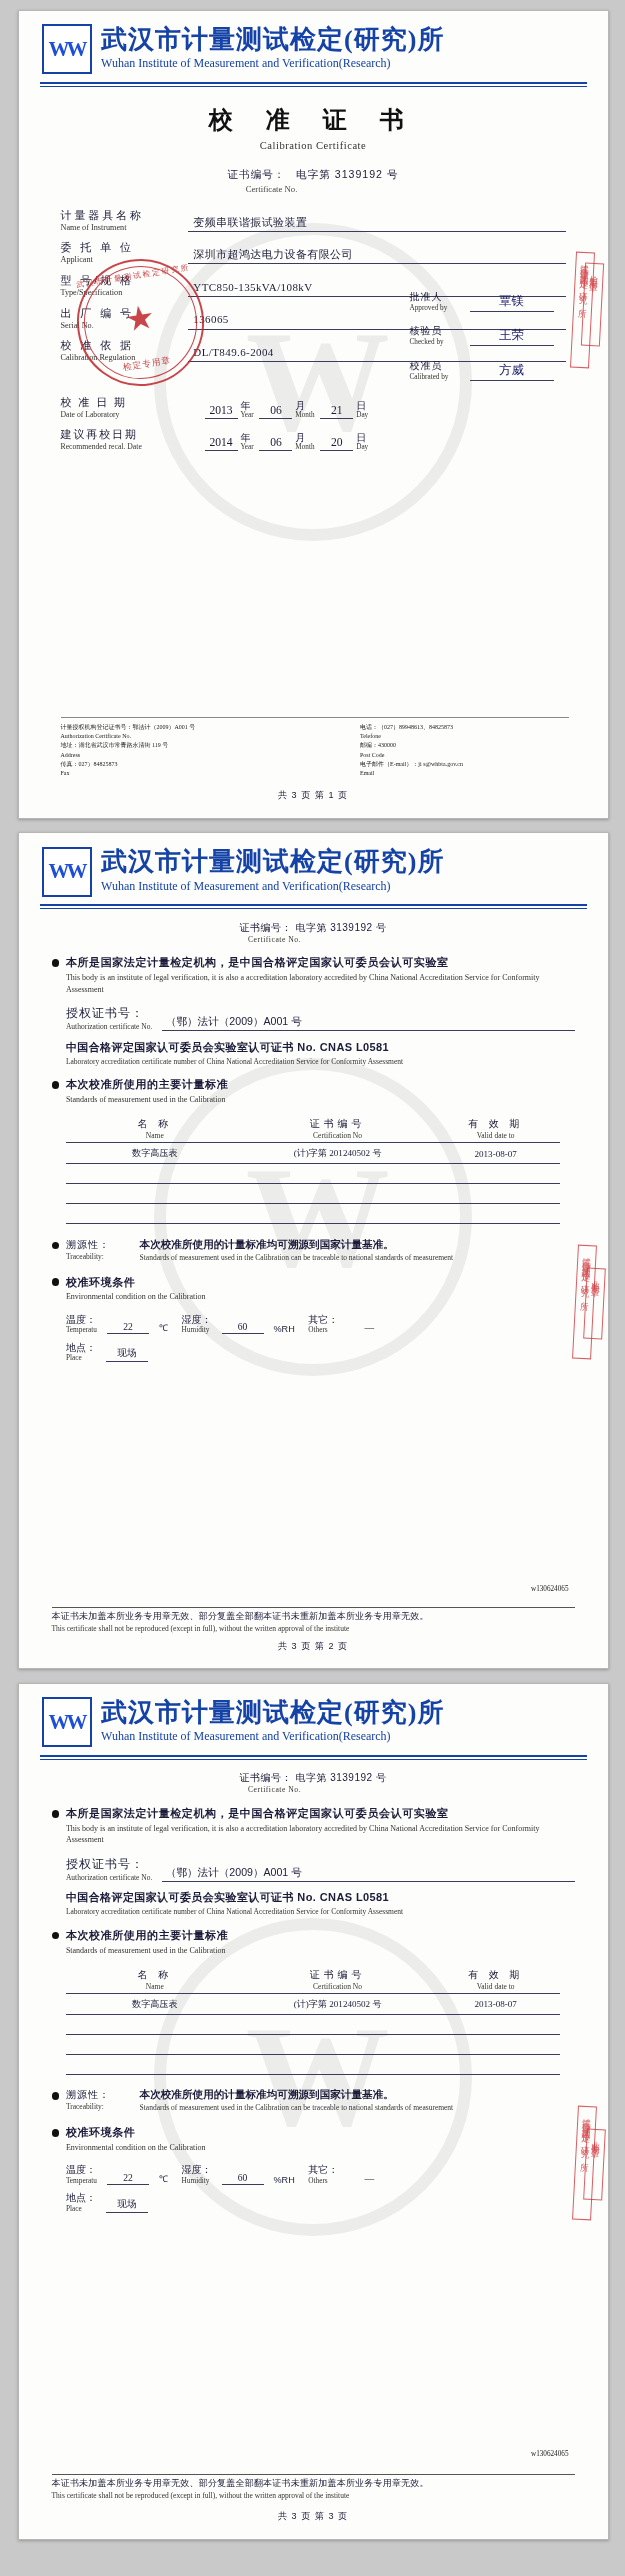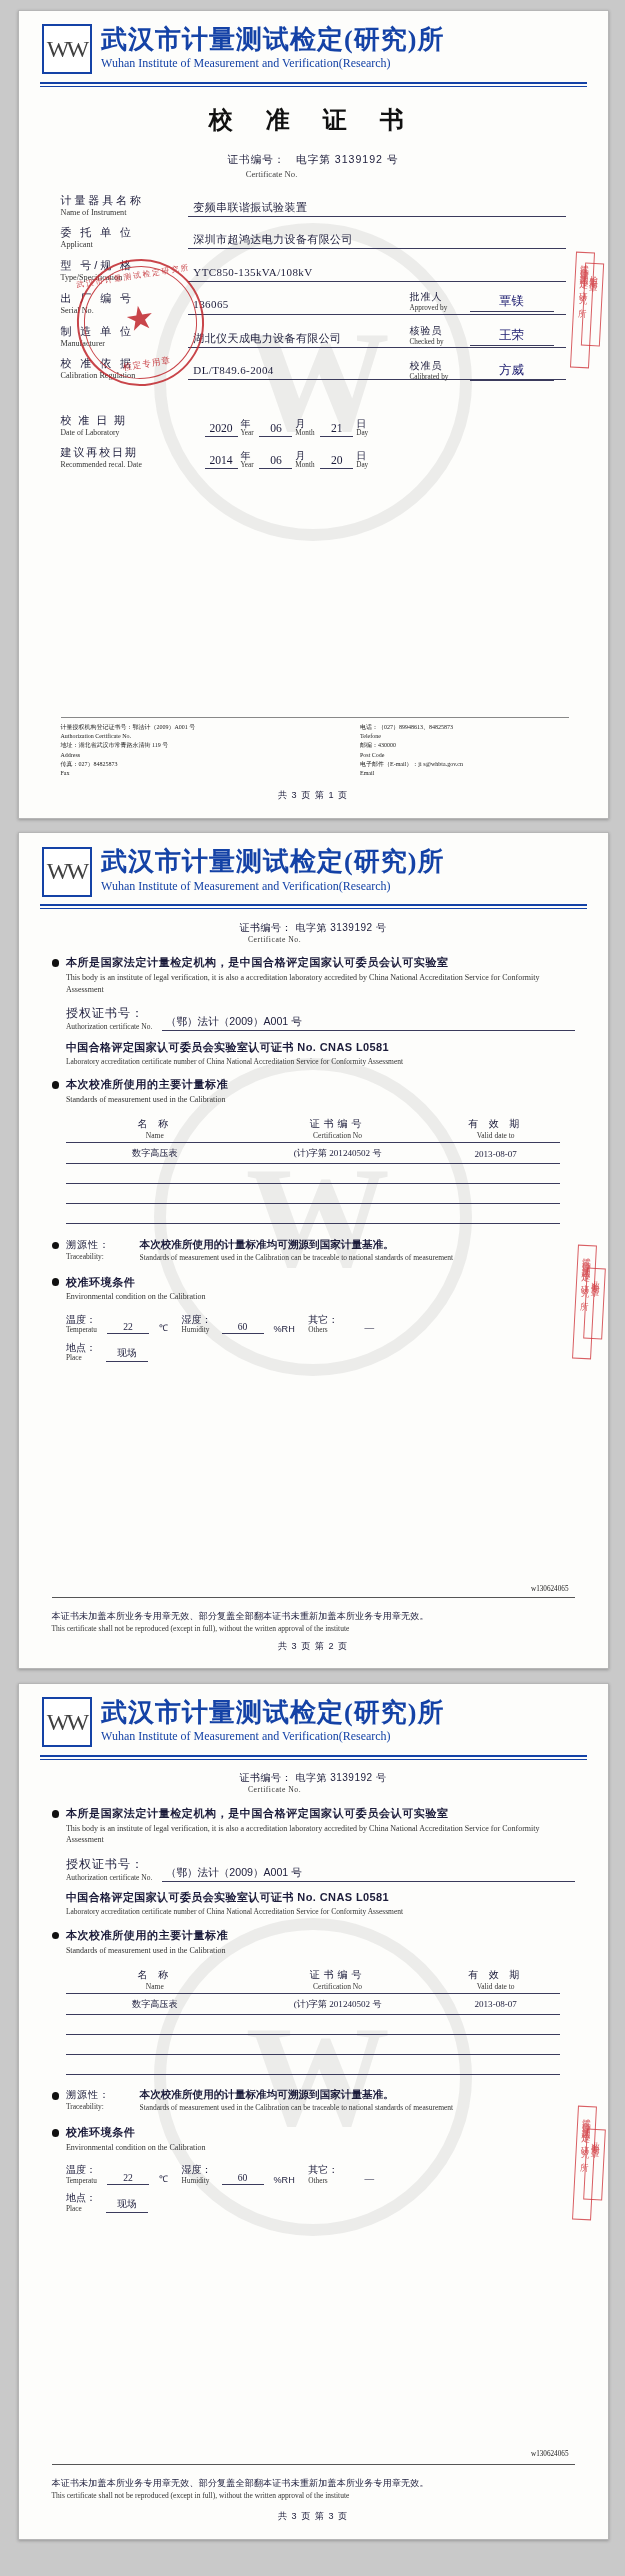--- a/index.html
+++ b/index.html
@@ -49,21 +49,21 @@
   .logo {
     width: 50px; height: 50px; flex:0 0 50px;
     border: 2.9px solid #1442a6;
     display:flex; align-items:center; justify-content:center;
     background:#fff;
   }
   .logo-in {
     width:100%; height:100%;
     display:flex; align-items:center; justify-content:center;
     font-family:"Liberation Serif", serif;
-    font-weight:normal; font-size: 24px; color:#404040;
+    font-weight:bold; font-size: 21px; color:#1d4ed8;
     letter-spacing:-2.9px;
   }
   .hdr-txt { flex:1 1 auto; padding-top:1.9px; }
   .cn-title {
     font-family:"Liberation Serif", serif;
     font-weight:bold;
     font-size: 26px;
     color:#1442a6;
     letter-spacing: 1px;
     line-height: 1.1;
@@ -276,21 +276,21 @@
     font-size: 9.6px; font-family:"Liberation Serif", serif; padding-bottom:1px;
   }
   .envu { font-size: 9.1px; padding-right:9.6px;}
 
   .code-right {
     position:absolute; right: 39px; font-size: 7.2px;
     font-family:"Liberation Serif", serif; color:#222;
   }
   .disc {
     position:absolute; left: 33px; right: 33px;
-    border-top: 1px solid #555; padding-top: 12px;
+    border-top: 1px solid #555; padding-top: 2px;
   }
   .disc .d-cn { font-size: 9px; letter-spacing:0.2px;}
   .disc .d-en { font-size: 7.5px; font-family:"Liberation Serif", serif; color:#333; margin-top:1px;}
 </style>
 </head>
 <body>
 
 <div class="page p1">
 
   <div class="wm">
@@ -303,20 +303,21 @@
     </div>
     <div class="hdr-txt">
       <div class="cn-title">武汉市计量测试检定(研究)所</div>
       <div class="en-title">Wuhan Institute of Measurement and Verification(Research)</div>
     </div>
   </div>
   <div class="hdr-rule"></div>
   <div class="hdr-rule2"></div>
 
   <div class="big-title">校 准 证 书</div>
+  <div class="big-sub">Calibration Certificate</div>
 
   <div class="certno-row">
     <span class="lbl">证书编号：</span>
     <span class="val">电字第 3139192 号</span>
   </div>
   <div class="certno-sub">Certificate No.</div>
 
   <div class="form">
     <div class="frow">
       <div class="fkey">
@@ -341,27 +342,20 @@
     </div>
     <div class="frow">
       <div class="fkey">
         <div class="k-cn">出 厂 编 号</div>
         <div class="k-en">Serial No.</div>
       </div>
       <div class="fval hand">136065</div>
     </div>
     <div class="frow">
       <div class="fkey">
-        <div class="k-cn">制 造 单 位</div>
-        <div class="k-en">Manufacturer</div>
-      </div>
-      <div class="fval hand">湖北仪天成电力设备有限公司</div>
-    </div>
-    <div class="frow">
-      <div class="fkey">
         <div class="k-cn">校 准 依 据</div>
         <div class="k-en">Calibration Regulation</div>
       </div>
       <div class="fval hand">DL/T849.6-2004</div>
     </div>
   </div>
 
   <div class="sig-block">
     <div class="sig-row">
       <div class="sig-key">
@@ -396,21 +390,21 @@
   <div class="vstamp" style="right:15.4px; top:241px; height:116px;">武汉市计量测试检定(研究)所</div>
   <div class="vstamp" style="right:5.8px; top:252px; height:83px;">检定专用章</div>
 
   <div class="date-wrap">
     <div class="date-row">
       <div class="dk">
         <div class="k-cn">校 准 日 期</div>
         <div class="k-en">Date of Laboratory</div>
       </div>
       <div class="dseg">
-        <div class="dnum">2020</div>
+        <div class="dnum">2013</div>
         <div class="dunit">
           <span class="u-cn">年</span>
           <span class="u-en">Year</span>
         </div>
       </div>
       <div class="dseg">
         <div class="dnum">06</div>
         <div class="dunit">
           <span class="u-cn">月</span>
           <span class="u-en">Month</span>

